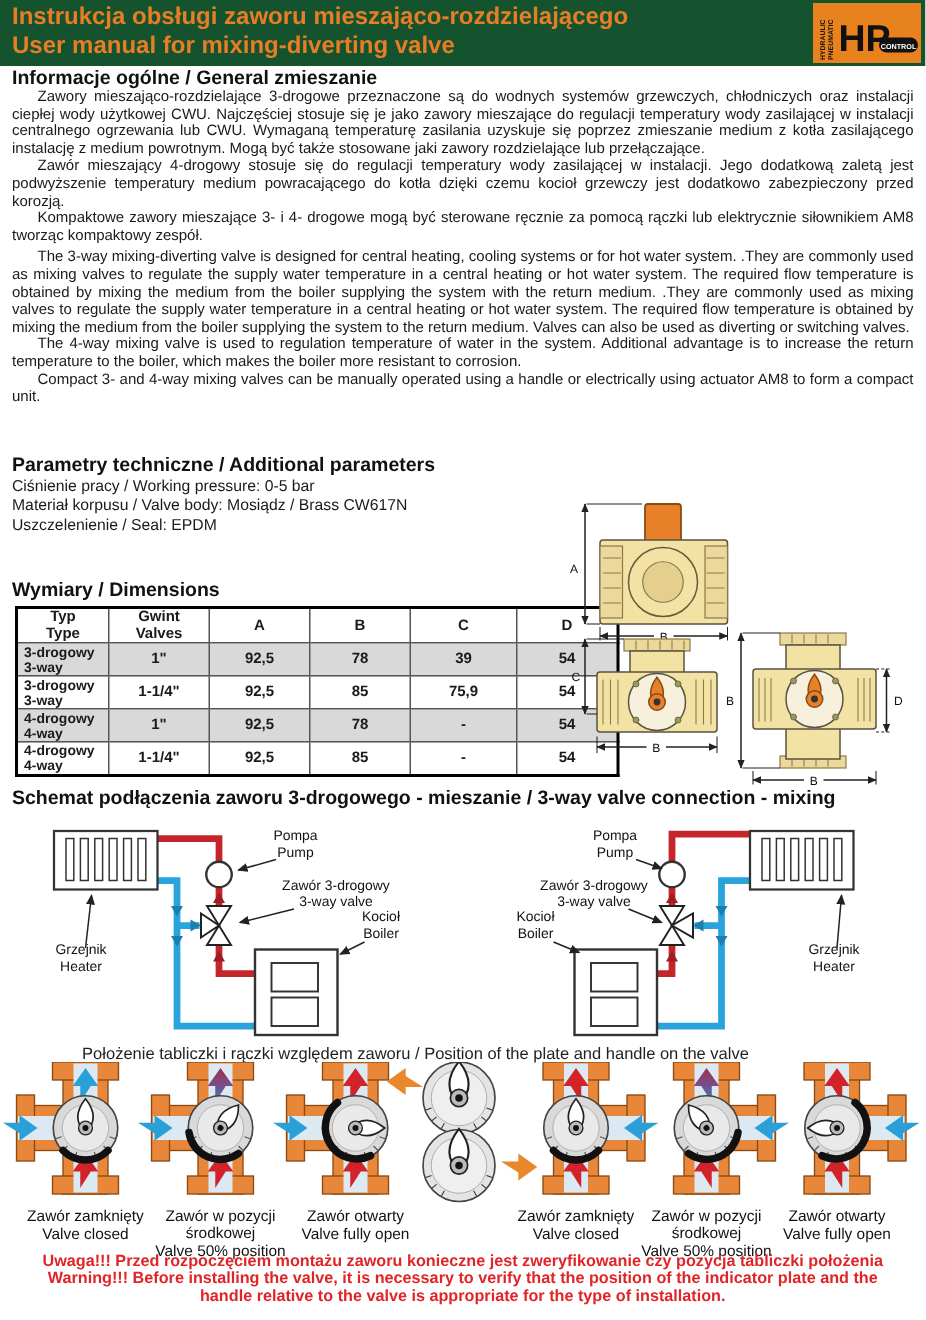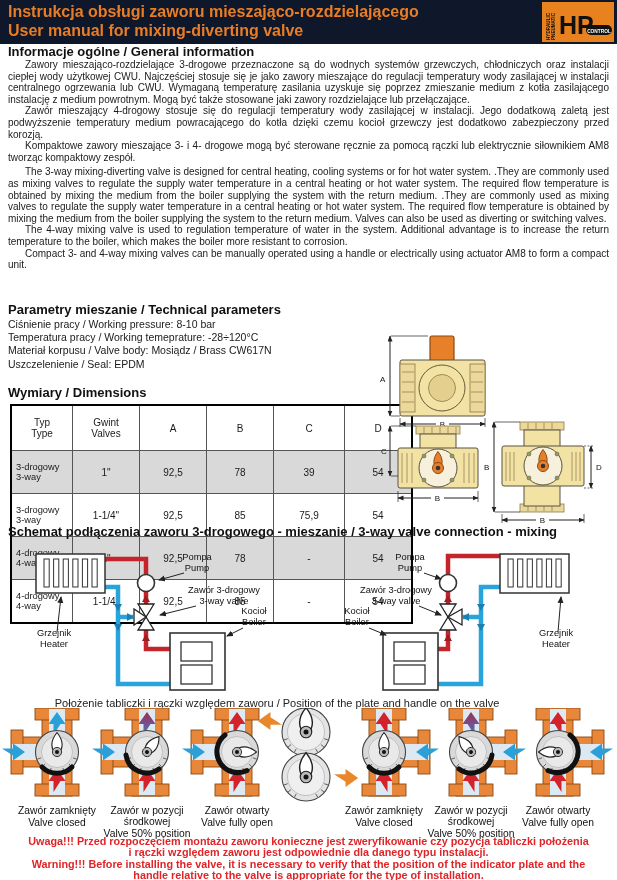--- a/index.html
+++ b/index.html
@@ -3,35 +3,35 @@
 <meta charset="utf-8">
 <style>
   html,body{margin:0;padding:0;}
   body{
     width:617px;height:880px;position:relative;overflow:hidden;
     background:#ffffff;color:#1a1a1a;
     font-family:"Liberation Sans","DejaVu Sans",sans-serif;
   }
   .abs{position:absolute;}
   
-  #hdr{left:0;top:0;width:617px;height:44px;background:#0f172a;}
+  #hdr{left:0;top:0;width:617px;height:44px;background:#14532d;}
   #hdr .titles{padding:3px 0 0 8px;color:#e87d25;font-weight:bold;font-size:16px;line-height:18.5px;}
   #logo{position:absolute;right:3px;top:2px;width:72px;height:40px;background:#e8821e;}
   
   .h1{font-weight:bold;font-size:13px;color:#111;}
   
   #paras{left:8px;top:59px;width:601px;height:243px;overflow:hidden;}
   #paras p{margin:0;font-size:10px;line-height:11.6px;text-align:justify;text-indent:17px;}
   #paras p:nth-child(4){margin-top:3px;}
   
   #techlines{left:8px;top:318px;width:430px;}
   #techlines div{font-size:10.5px;line-height:13.2px;}
   
   #dimtable{left:10px;top:404px;border-collapse:collapse;border:2px solid #000;background:#fff;}
-  #dimtable th,#dimtable td{border:1px solid #555;text-align:center;vertical-align:middle;padding:11px 2px;font-size:10px;font-weight:normal;}
+  #dimtable th,#dimtable td{border:1px solid #555;text-align:center;vertical-align:middle;padding:0 2px;font-size:10px;font-weight:bold;}
   #dimtable th{height:22px;font-size:10px;}
   #dimtable tr{height:22px;}
   #dimtable .tcol div{font-size:9.3px;line-height:10px;text-align:left;padding-left:2px;}
   #dimtable tr.shade{background:#d9d9d9;}
   #dimtable .w1{width:56px}#dimtable .w2{width:62px}#dimtable .w3{width:62px}
   #dimtable .w4{width:62px}#dimtable .w5{width:66px}#dimtable .w6{width:62px}
   
   #h-general{left:8px;top:44px;}
   #h-tech{left:8px;top:302px;}
   #h-dims{left:8px;top:385px;}
@@ -56,34 +56,33 @@
     <svg width="72" height="40">
       <text transform="translate(8,38) rotate(-90)" font-size="4.6" font-weight="bold" fill="#111">HYDRAULIC</text>
       <text transform="translate(13,38) rotate(-90)" font-size="4.6" font-weight="bold" fill="#111">PNEUMATIC</text>
       <text x="17" y="32" font-size="25" font-weight="bold" fill="#111">HP</text>
       <rect x="44" y="23" width="26" height="10" rx="5" fill="#111"></rect>
       <text x="57" y="30.5" font-size="4.8" font-weight="bold" fill="#ffffff" text-anchor="middle">CONTROL</text>
     </svg>
   </div>
 </div>
 
-<div id="h-general" class="abs h1">Informacje ogólne / General information</div>
+<div id="h-general" class="abs h1">Informacje ogólne / General zmieszanie</div>
 <div id="paras" class="abs">
     <p>Zawory mieszająco-rozdzielające 3-drogowe przeznaczone są do wodnych systemów grzewczych, chłodniczych oraz instalacji ciepłej wody użytkowej CWU. Najczęściej stosuje się je jako zawory mieszające do regulacji temperatury wody zasilającej w instalacji centralnego ogrzewania lub CWU. Wymaganą temperaturę zasilania uzyskuje się poprzez zmieszanie medium z kotła zasilającego instalację z medium powrotnym. Mogą być także stosowane jaki zawory rozdzielające lub przełączające.</p>
     <p>Zawór mieszający 4-drogowy stosuje się do regulacji temperatury wody zasilającej w instalacji. Jego dodatkową zaletą jest podwyższenie temperatury medium powracającego do kotła dzięki czemu kocioł grzewczy jest dodatkowo zabezpieczony przed korozją.</p>
     <p>Kompaktowe zawory mieszające 3- i 4- drogowe mogą być sterowane ręcznie za pomocą rączki lub elektrycznie siłownikiem AM8 tworząc kompaktowy zespół.</p>
     <p>The 3-way mixing-diverting valve is designed for central heating, cooling systems or for hot water system. .They are commonly used as mixing valves to regulate the supply water temperature in a central heating or hot water system. The required flow temperature is obtained by mixing the medium from the boiler supplying the system with the return medium. .They are commonly used as mixing valves to regulate the supply water temperature in a central heating or hot water system. The required flow temperature is obtained by mixing the medium from the boiler supplying the system to the return medium. Valves can also be used as diverting or switching valves.</p>
     <p>The 4-way mixing valve is used to regulation temperature of water in the system. Additional advantage is to increase the return temperature to the boiler, which makes the boiler more resistant to corrosion.</p>
     <p>Compact 3- and 4-way mixing valves can be manually operated using a handle or electrically using actuator AM8 to form a compact unit.</p>
   </div>
 
-<div id="h-tech" class="abs h1">Parametry mieszanie / Technical parameters</div>
+<div id="h-tech" class="abs h1">Parametry techniczne / Additional parameters</div>
 <div id="techlines" class="abs">
-    <div>Ciśnienie pracy / Working pressure: 8-10 bar</div>
-    <div>Temperatura pracy / Working temeprature: -28÷120°C</div>
+    <div>Ciśnienie pracy / Working pressure: 0-5 bar</div>
     <div>Materiał korpusu / Valve body: Mosiądz / Brass CW617N</div>
     <div>Uszczelenienie / Seal: EPDM</div>
   </div>
 
 <div id="h-dims" class="abs h1">Wymiary / Dimensions</div>
 <table id="dimtable" class="abs">
   <thead>
     <tr>
       <th class="w1"><span>Typ</span><br><span>Type</span></th>
       <th class="w2"><span>Gwint</span><br><span>Valves</span></th>
@@ -453,16 +452,15 @@
     <text x="471" y="106">Zawór w pozycji</text>
     <text x="471" y="117">środkowej</text>
     <text x="471" y="129">Valve 50% position</text>
     <text x="558" y="106">Zawór otwarty</text>
     <text x="558" y="118">Valve fully open</text>
   </g>
 </svg>
 
 <div id="warning" class="abs">
   <div>Uwaga!!! Przed rozpoczęciem montażu zaworu konieczne jest zweryfikowanie czy pozycja tabliczki położenia</div>
-  <div>i rączki względem zaworu jest odpowiednie dla danego typu instalacji.</div>
   <div>Warning!!! Before installing the valve, it is necessary to verify that the position of the indicator plate and the</div>
   <div>handle relative to the valve is appropriate for the type of installation.</div>
 </div>
 
 </body></html>

